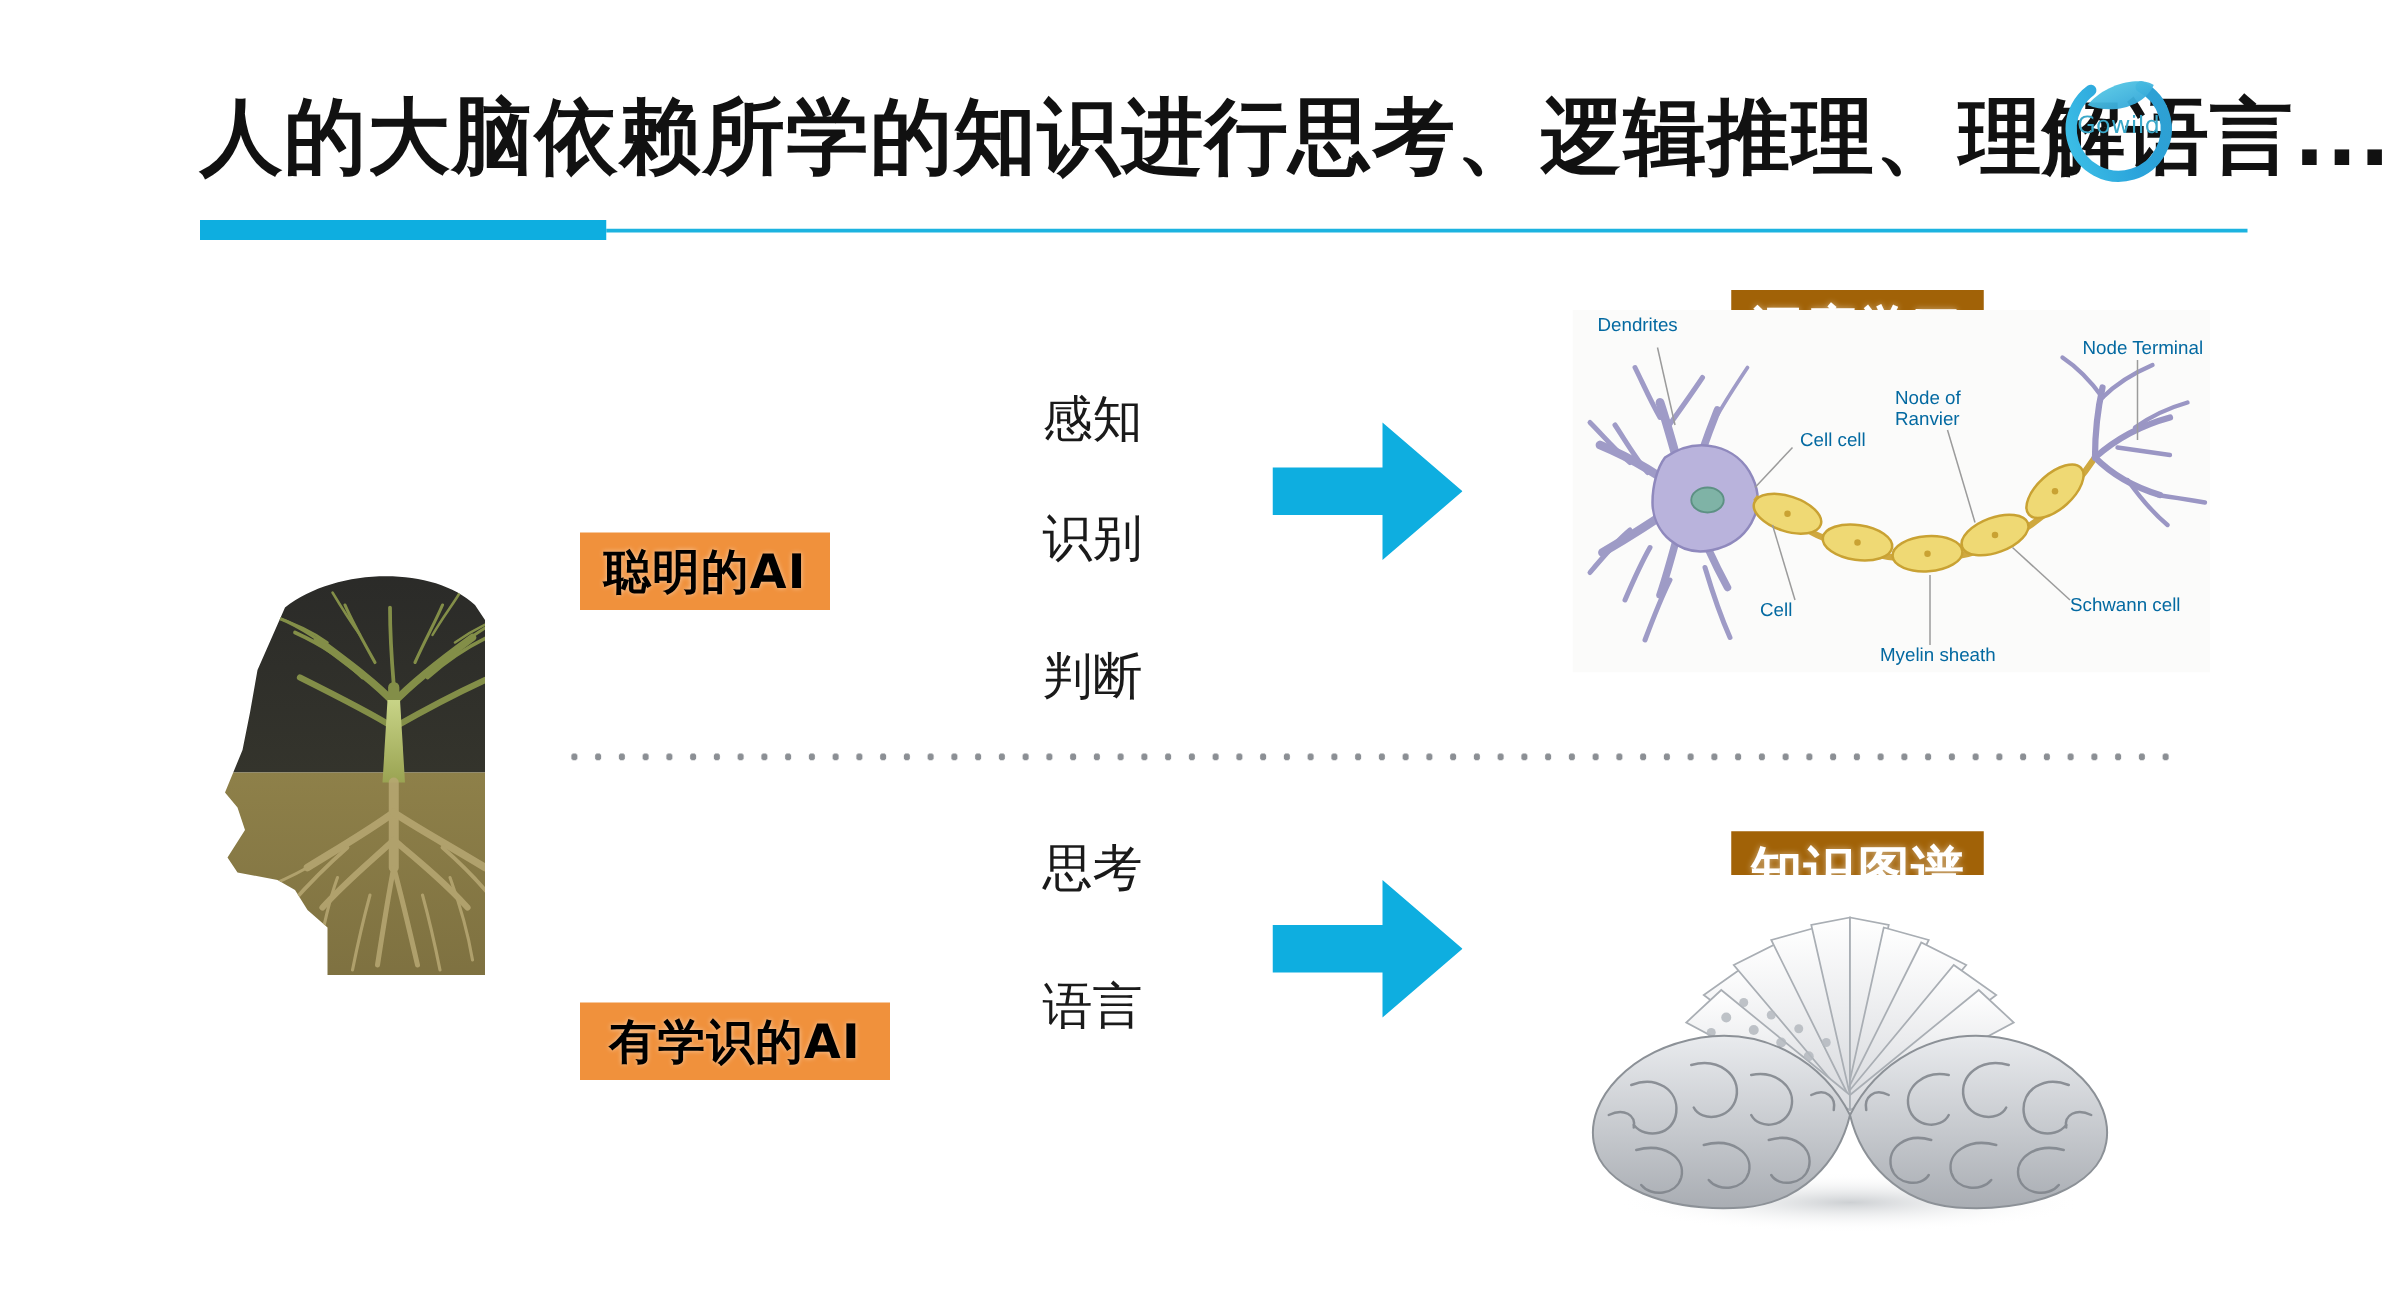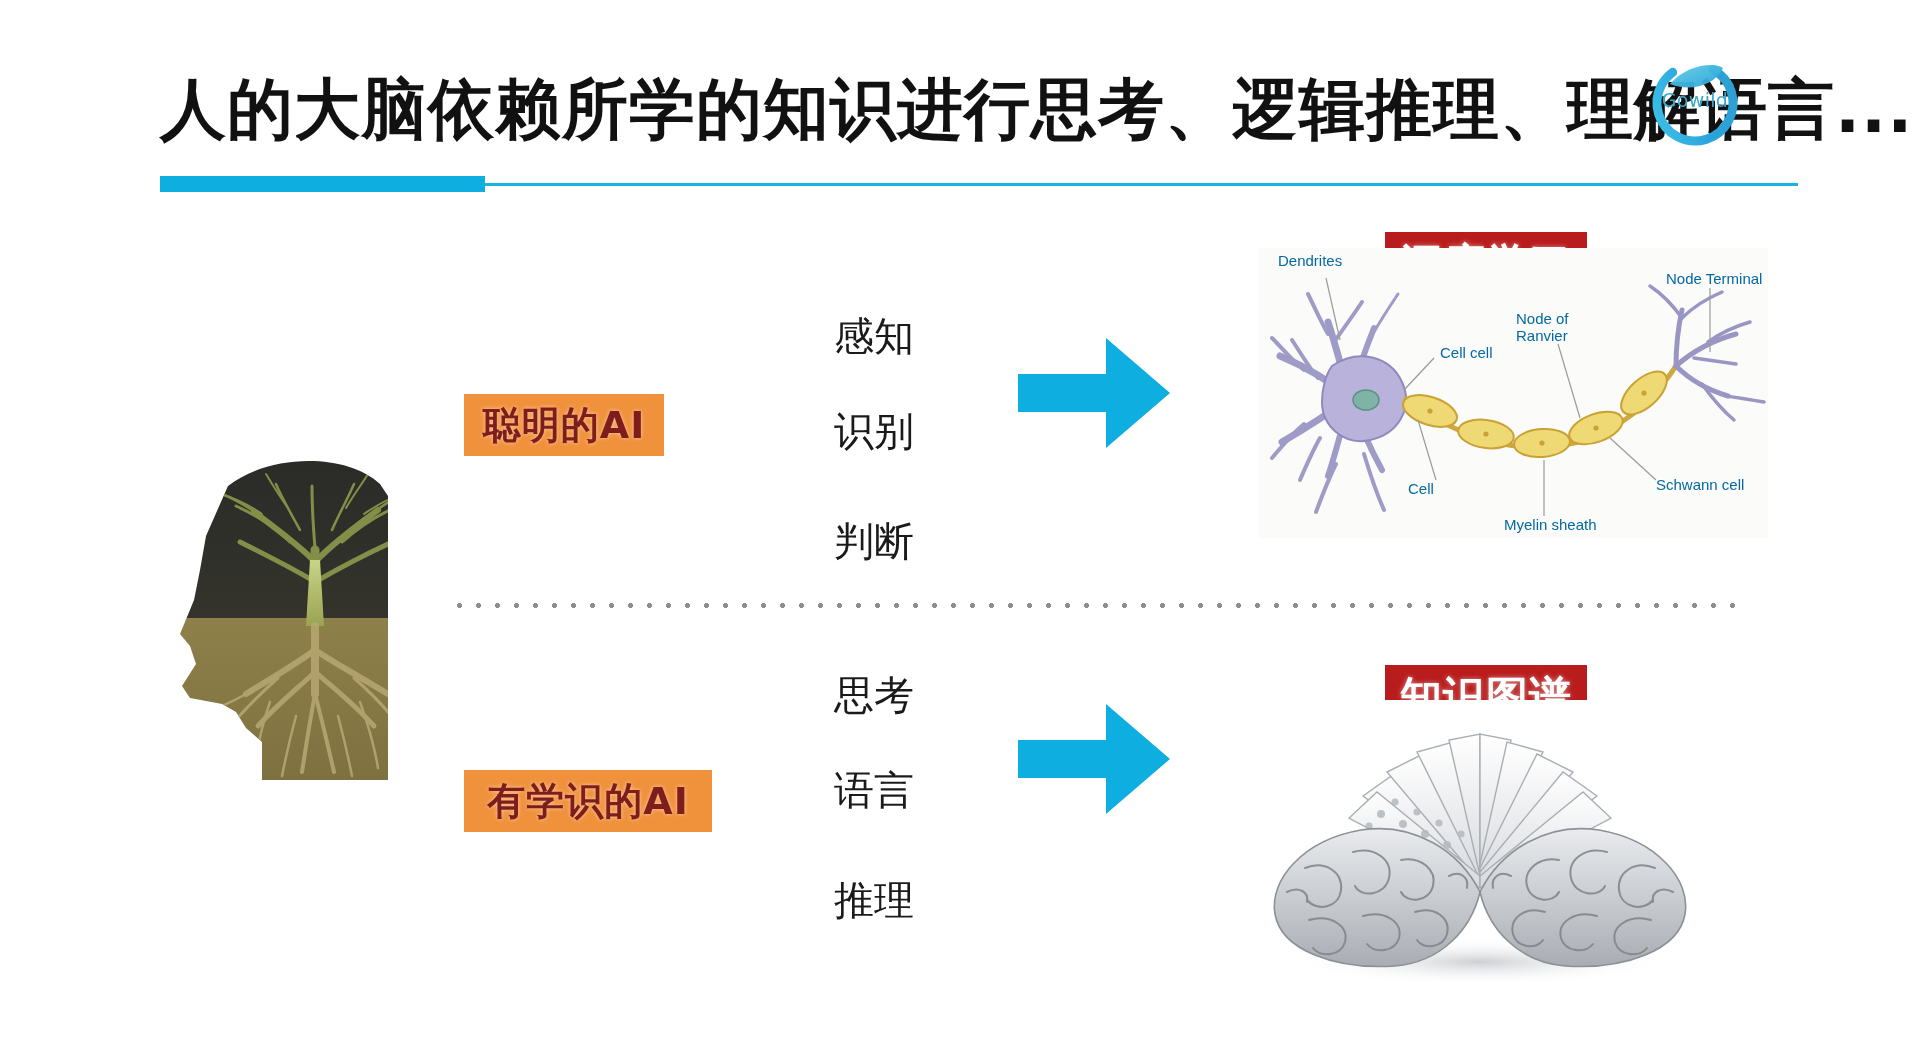--- a/index.html
+++ b/index.html
@@ -103,25 +103,26 @@
     height: 345px;
   }
 
   
   .orange-chip {
     position: absolute;
     background: #f0913c;
     display: flex;
     align-items: center;
     justify-content: center;
-    color: #7f1d1d;
+    color: #000000;
     font-weight: bold;
     font-family: "DejaVu Sans", "Liberation Sans", sans-serif;
     text-shadow: 0 0 4px rgba(255,255,255,0.55);
     letter-spacing: 1px;
+    margin-top: 32px;
   }
   #chip-smart {
     left: 464px; top: 394px;
     width: 200px; height: 62px;
     font-size: 38px;
   }
   #chip-learned {
     left: 464px; top: 770px;
     width: 248px; height: 62px;
     font-size: 38px;
@@ -151,21 +152,21 @@
     position: absolute;
     width: 152px;
     height: 118px;
   }
   #arrow-top { left: 1018px; top: 334px; }
   #arrow-bot { left: 1018px; top: 700px; }
 
   
   .cyan-chip {
     position: absolute;
-    background: #b91c1c;
+    background: #a16207;
     display: flex;
     align-items: center;
     justify-content: center;
     color: #ffffff;
     font-weight: bold;
     font-family: "DejaVu Sans", "Liberation Sans", sans-serif;
     text-shadow: 0 0 5px rgba(255,255,255,0.5);
     letter-spacing: 1px;
   }
   #chip-deep { left: 1385px; top: 232px; width: 202px; height: 64px; font-size: 42px; }
@@ -386,21 +387,20 @@
     <div class="neuron-label" style="left:246px; top:268px;">Myelin sheath</div>
     <div class="neuron-label" style="left:398px; top:228px;">Schwann cell</div>
     <div class="neuron-label" style="left:408px; top:22px;">Node Terminal</div>
   </div>
 
   <div class="orange-chip" id="chip-learned">有学识的AI</div>
 
   <div class="word-col" id="word-col-bot">
     <div class="word-item">思考</div>
     <div class="word-item">语言</div>
-    <div class="word-item">推理</div>
   </div>
 
   <div class="arrow" id="arrow-bot">
     <svg width="152" height="118" viewBox="0 0 152 118">
       <path d="M0 40 L88 40 L88 4 L152 59 L88 114 L88 78 L0 78 Z" fill="#0eaee0"></path>
     </svg>
   </div>
 
   <div class="cyan-chip" id="chip-kg">知识图谱</div>
 

